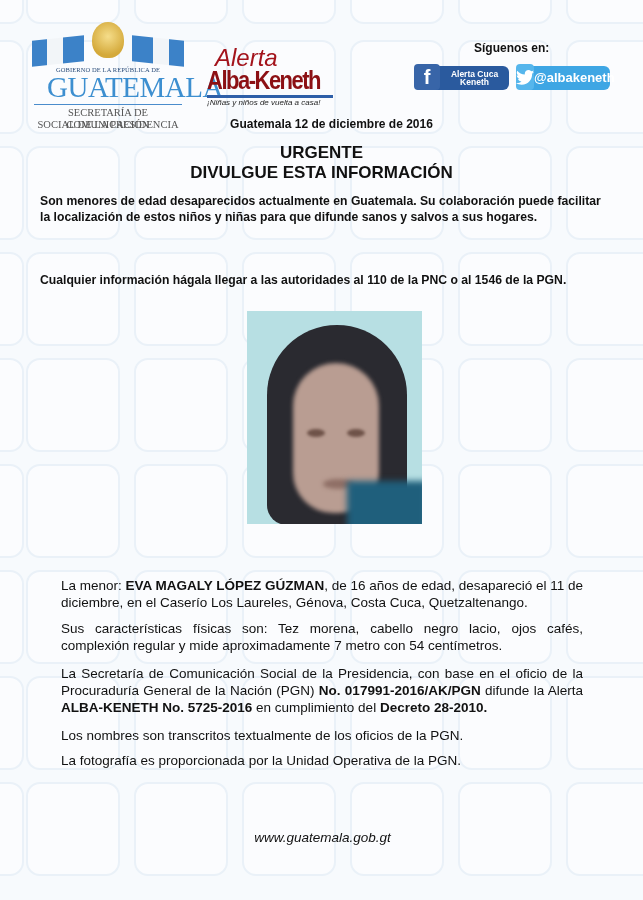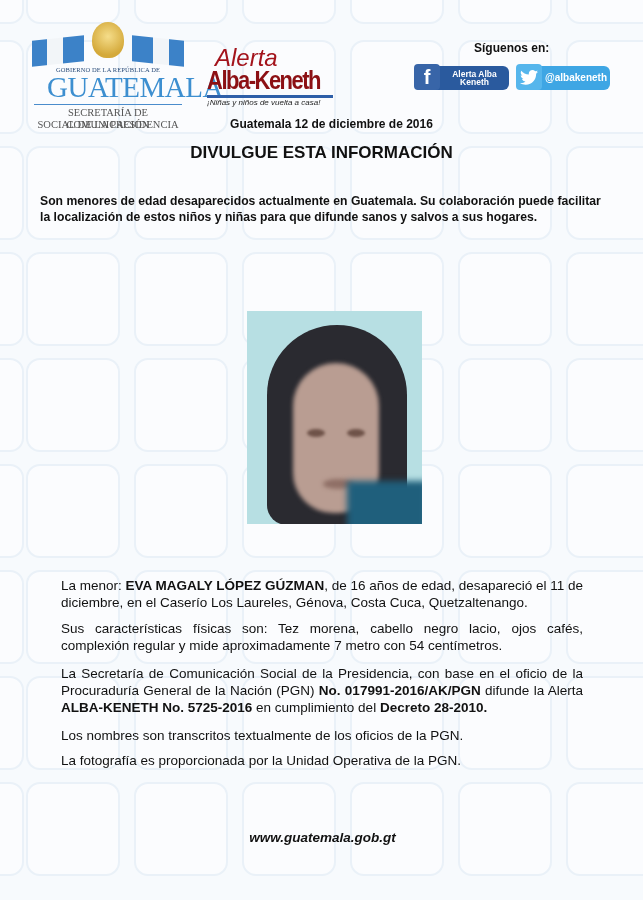--- a/index.html
+++ b/index.html
@@ -50,21 +50,21 @@
   .photo { position:absolute; left:247px; top:311px; width:175px; height:213px; overflow:hidden;
     background:#b7dfe3; }
   .photo .hair { position:absolute; left:20px; top:14px; width:140px; height:200px; border-radius:70px 70px 20px 20px; background:#2a2a30; }
   .photo .face { position:absolute; left:46px; top:52px; width:86px; height:150px; border-radius:43px 43px 40px 40px; background:#b99d92; filter:blur(2px); }
   .photo .eye { position:absolute; top:118px; width:18px; height:8px; border-radius:50%; background:#6e5248; filter:blur(1.5px); }
   .photo .mouth { position:absolute; left:76px; top:168px; width:30px; height:10px; border-radius:50%; background:#8f6f66; filter:blur(2px); }
   .photo .shirt { position:absolute; left:100px; top:170px; width:80px; height:50px; background:#1f5f7c; filter:blur(3px); }
 
   .para { position:absolute; left:61px; width:522px; font-size:13.5px; line-height:17px; color:#111; text-align:justify; }
   .para b { font-weight:bold; }
-  .footer-url { position:absolute; left:0; width:643px; top:830px; text-align:center; font-weight:bold; font-style:italic; font-size:13.5px; padding-left:2px; box-sizing:border-box; }
+  .footer-url { position:absolute; left:0; width:643px; top:830px; text-align:center; font-weight:normal; font-style:italic; font-size:13.5px; padding-left:2px; box-sizing:border-box; }
 </style>
 </head>
 <body>
 
 <div class="bg-tiles">
   <div class="tile" style="left:-70px;top:-70px"></div>
     <div class="tile" style="left:26px;top:-70px"></div>
     <div class="tile" style="left:134px;top:-70px"></div>
     <div class="tile" style="left:242px;top:-70px"></div>
     <div class="tile" style="left:350px;top:-70px"></div>
@@ -145,40 +145,42 @@
     <div class="ak-alerta">Alerta</div>
     <div class="ak-name">Alba-Keneth</div>
     <div class="ak-bar"></div>
     <div class="ak-tag">¡Niñas y niños de vuelta a casa!</div>
   </div>
 
   <div class="follow">Síguenos en:</div>
   <a class="social-fb">
     <span class="soc-icon">f</span>
     <span class="soc-label">
-      <span>Alerta Alba</span><br>
+      <span>Alerta Cuca</span><br>
       <span>Keneth</span>
     </span>
   </a>
   <a class="social-tw">
     <span class="soc-icon">
       <svg width="18" height="15" viewBox="0 0 24 20">
           <path fill="#fff" d="M24 2.4c-.9.4-1.8.6-2.8.8 1-.6 1.8-1.6 2.2-2.7-1 .6-2 1-3.1 1.2C19.3.6 18 0 16.6 0c-2.7 0-4.9 2.2-4.9 4.9 0 .4 0 .8.1 1.1C7.7 5.8 4.1 3.9 1.7.9c-.4.7-.7 1.6-.7 2.5 0 1.7.9 3.2 2.2 4.1-.8 0-1.6-.2-2.2-.6v.1c0 2.4 1.7 4.4 3.9 4.8-.4.1-.8.2-1.3.2-.3 0-.6 0-.9-.1.6 2 2.4 3.4 4.6 3.4-1.7 1.3-3.8 2.1-6.1 2.1H0c2.2 1.4 4.8 2.2 7.5 2.2 9.1 0 14-7.5 14-14v-.6c1-.7 1.8-1.6 2.5-2.6z"></path>
         </svg>
     </span>
-    <span class="soc-label" style="font-size:10px">@albakeneth</span>
+    <span class="soc-label" style="font-size:13px">@albakeneth</span>
   </a>
 
   <div class="date">Guatemala 12 de diciembre de 2016</div>
 
   <div class="urgent">
+    <div>URGENTE</div>
     <div>DIVULGUE ESTA INFORMACIÓN</div>
   </div>
 
   <div class="intro" style="top:193px">Son menores de edad desaparecidos actualmente en Guatemala. Su colaboración puede facilitar la localización de estos niños y niñas para que difunde sanos y salvos a sus hogares.</div>
+  <div class="intro" style="top:272px">Cualquier información hágala llegar a las autoridades al 110 de la PNC o al 1546 de la PGN.</div>
 
   <div class="photo">
     <div class="hair"></div>
     <div class="face"></div>
     <div class="eye" style="left:60px"></div>
     <div class="eye" style="left:100px"></div>
     <div class="mouth"></div>
     <div class="shirt"></div>
   </div>
 

